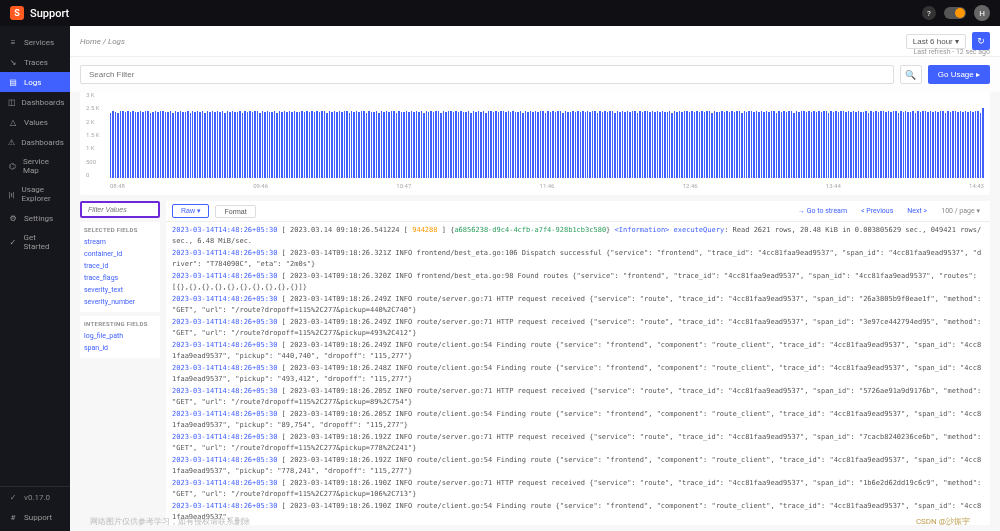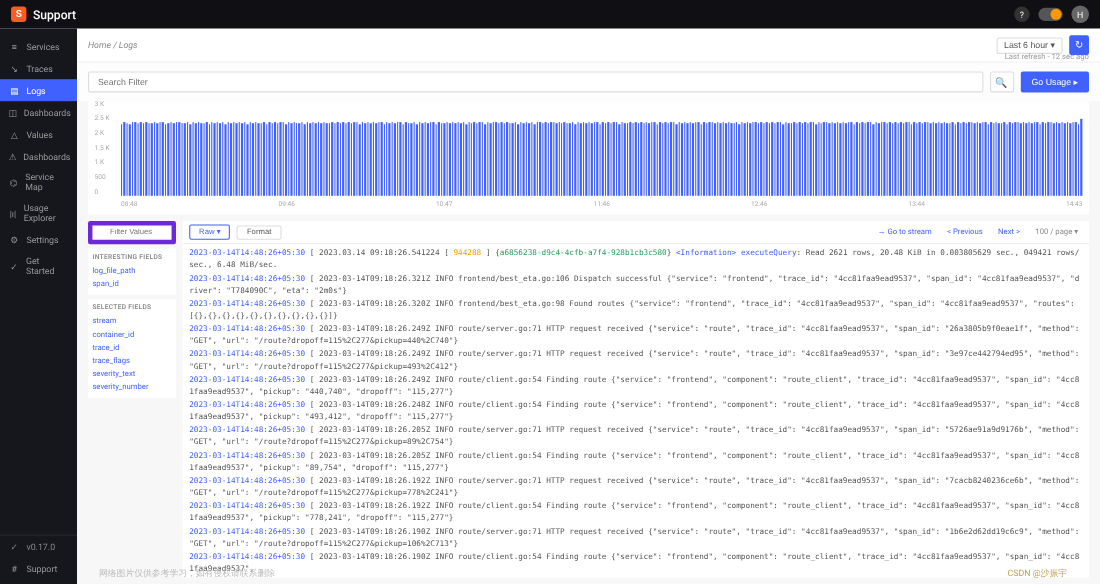--- a/index.html
+++ b/index.html
@@ -37,21 +37,21 @@
     .golive-btn { background: #4161ff; color: #fff; border: none; padding: 4px 10px; font-size: 8px; border-radius: 2px; }
     
     .chart-area { background: #fff; margin: 0 10px; padding: 6px; border-radius: 2px; }
     .chart { height: 80px; display: flex; align-items: flex-end; gap: 1px; padding-left: 24px; position: relative; }
     .ytick { position: absolute; left: 0; font-size: 6px; color: #aaa; }
     .bar { flex: 1; background: #4161ff; min-width: 1px; }
     .xaxis { display: flex; justify-content: space-between; padding: 4px 0 0 24px; font-size: 6px; color: #aaa; }
     
     .content-row { display: flex; flex: 1; gap: 6px; padding: 6px 10px; overflow: hidden; }
     .left-panel { width: 80px; display: flex; flex-direction: column; gap: 4px; }
-    .filter-input { border: 4px solid #6d28d9; padding: 3px 16px; font-size: 7px; border-radius: 2px; width: 100%; }
+    .filter-input { border: 2px solid #6d28d9; padding: 3px 6px; font-size: 7px; border-radius: 2px; width: 100%; font-style: italic; }
     .field-section { background: #fff; padding: 4px; }
     .field-header { font-size: 6px; color: #888; font-weight: 600; letter-spacing: 0.3px; margin-bottom: 3px; }
     .field-item { font-size: 7px; color: #4161ff; padding: 2px 0; cursor: pointer; }
     
     .logs-panel { flex: 1; display: flex; flex-direction: column; background: #fff; overflow: hidden; }
     .logs-toolbar { display: flex; align-items: center; padding: 3px 6px; border-bottom: 1px solid #eee; gap: 6px; }
     .tool-btn { border: 1px solid #ddd; background: #fff; padding: 2px 8px; font-size: 7px; border-radius: 2px; color: #555; }
     .tool-btn.active { border-color: #4161ff; color: #4161ff; }
     .tool-spacer { flex: 1; }
     .tool-link { font-size: 7px; color: #4161ff; cursor: pointer; padding: 0 4px; }
@@ -523,35 +523,35 @@
           <span>12:46</span>
           <span>13:44</span>
           <span>14:43</span>
         </div>
     </div>
 
     <div class="content-row">
       <div class="left-panel">
         <input class="filter-input" placeholder="Filter Values" style="">
         <div class="field-section">
-          <div class="field-header">INTERESTING FIELDS</div>
-          <div id="interesting-fields">
-              <div class="field-item">log_file_path</div>
-              <div class="field-item">span_id</div>
-            </div>
-        </div>
-        <div class="field-section">
           <div class="field-header">SELECTED FIELDS</div>
           <div id="selected-fields">
               <div class="field-item">stream</div>
               <div class="field-item">container_id</div>
               <div class="field-item">trace_id</div>
               <div class="field-item">trace_flags</div>
               <div class="field-item">severity_text</div>
               <div class="field-item">severity_number</div>
+            </div>
+        </div>
+        <div class="field-section">
+          <div class="field-header">INTERESTING FIELDS</div>
+          <div id="interesting-fields">
+              <div class="field-item">log_file_path</div>
+              <div class="field-item">span_id</div>
             </div>
         </div>
       </div>
 
       <div class="logs-panel">
         <div class="logs-toolbar">
           <button class="tool-btn active">Raw ▾</button>
           <button class="tool-btn">Format</button>
           <div class="tool-spacer"></div>
           <span class="tool-link">→ Go to stream</span>

